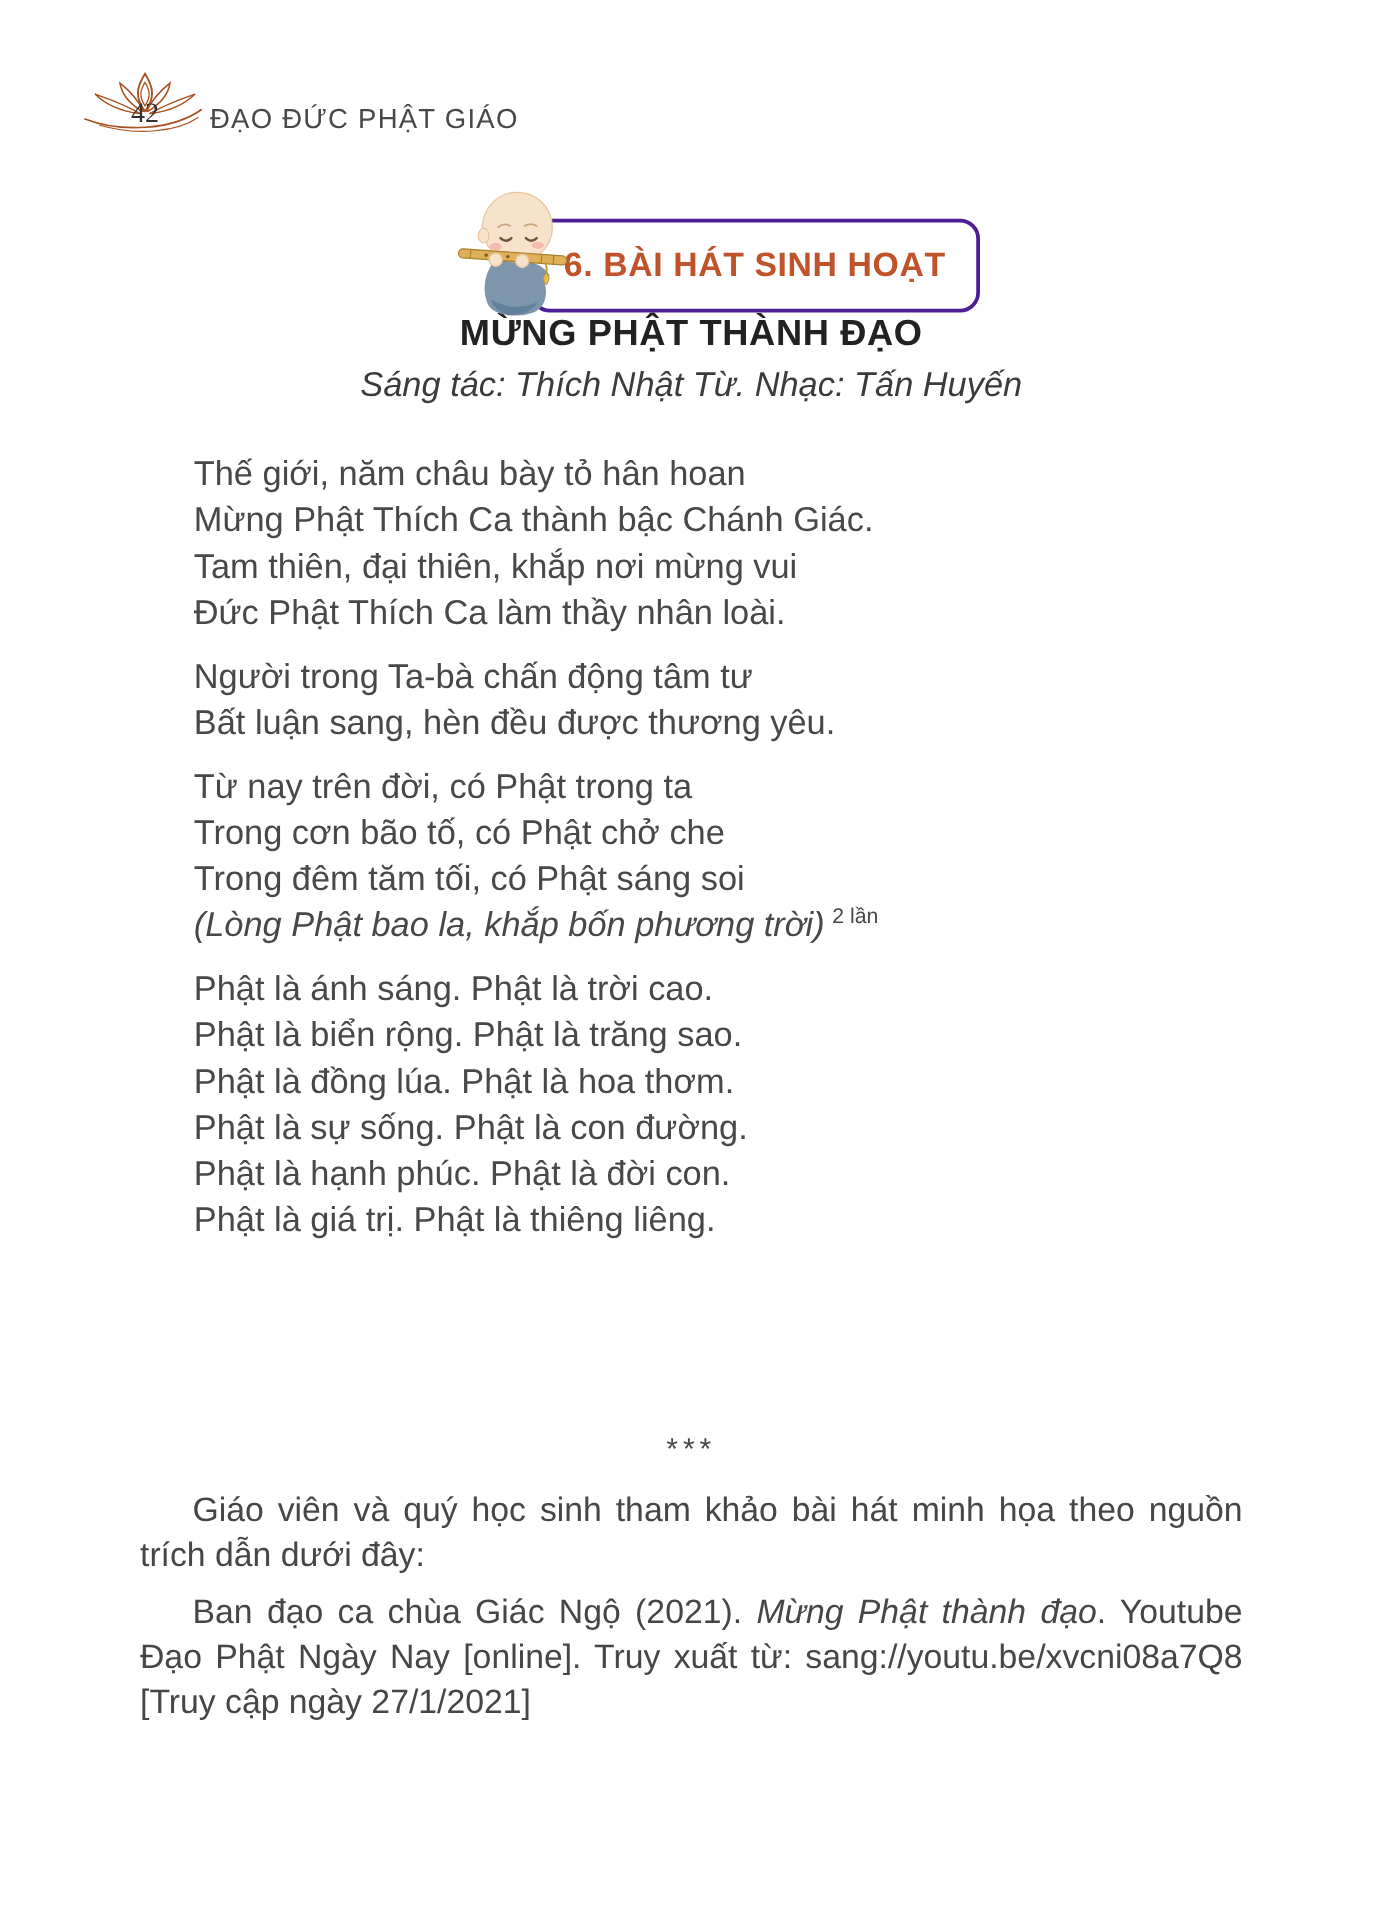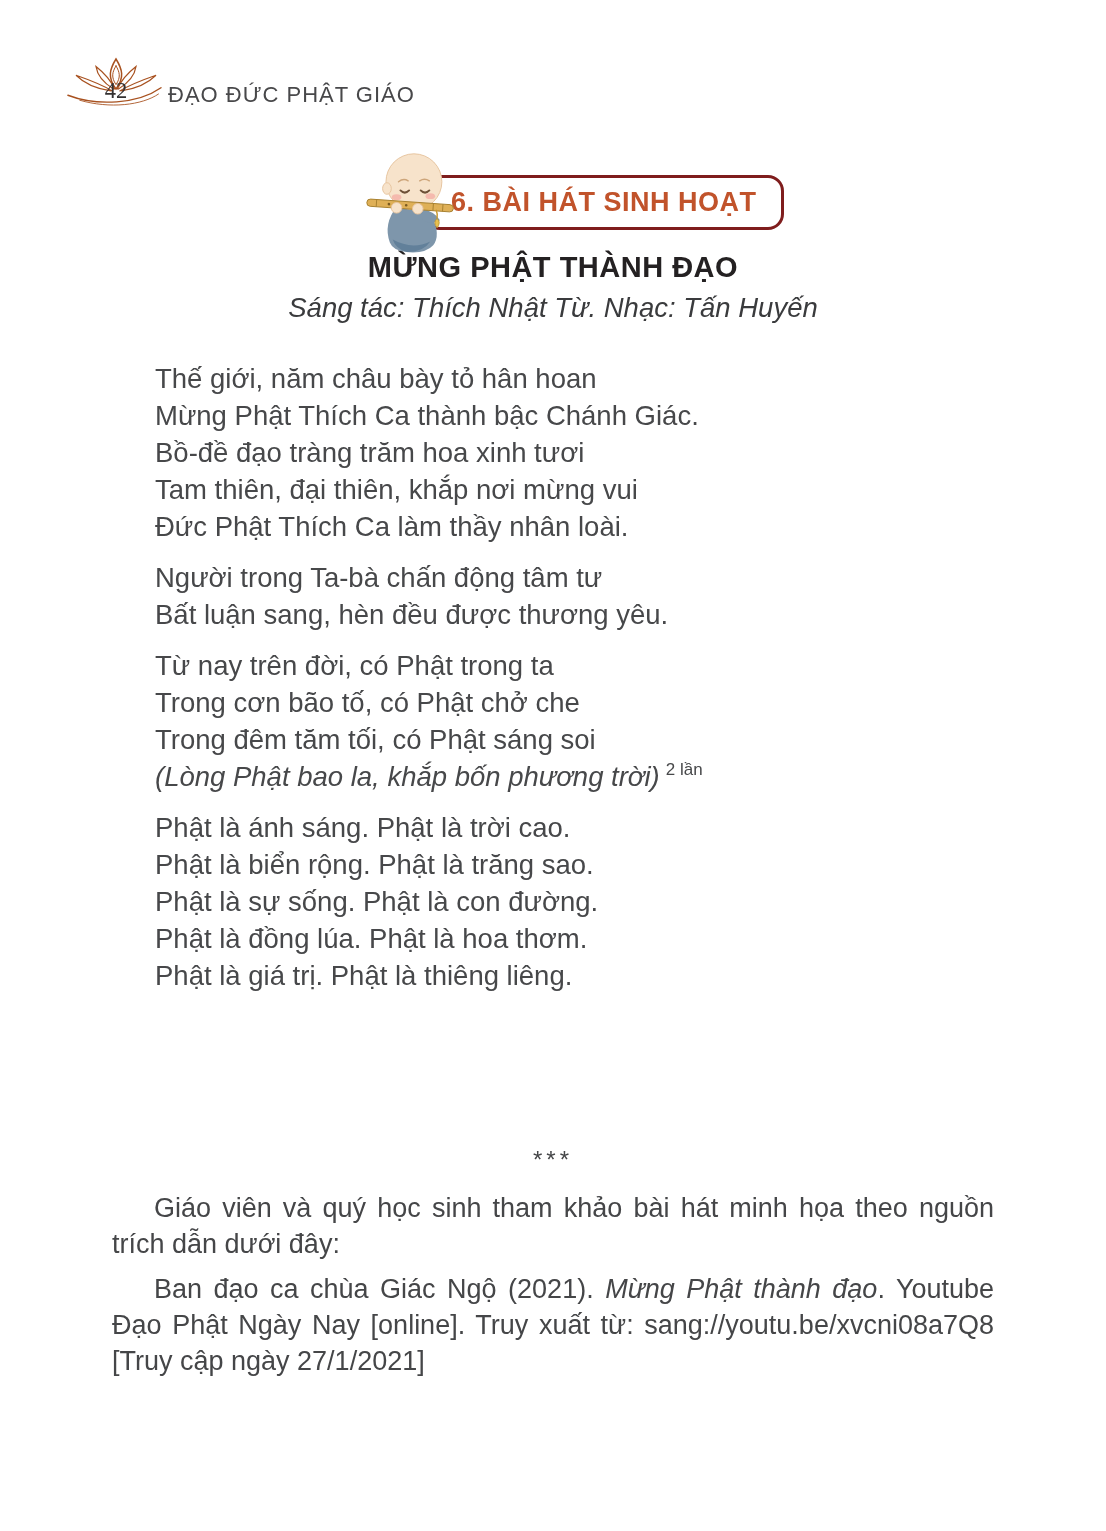--- a/index.html
+++ b/index.html
@@ -16,27 +16,27 @@
   
   .header-title {
     left:168px; top:82px;
     font-size:22px; letter-spacing:1px;
     color:#48484a;
   }
 
   
   .badge {
     left:424px; top:175px;
-    border:3px solid #7f1d1d;
+    border:3px solid #4c1d95;
     border-radius:16px;
     background:#ffffff;
     color:#c1532b;
     font-size:27px; font-weight:bold;
     letter-spacing:0.5px;
-    padding:9px 24px;
+    padding:19px 24px;
     z-index:1;
   }
   .monk { left:362px; top:149px; z-index:2; }
 
   
   .song-title {
     left:0; top:251px; width:1106px;
     text-align:center;
     font-size:29px; font-weight:bold;
     color:#242122; letter-spacing:0.5px;
@@ -140,42 +140,42 @@
 </svg>
 
 <div class="abs song-title">MỪNG PHẬT THÀNH ĐẠO</div>
 <div class="abs song-credits">Sáng tác: Thích Nhật Từ. Nhạc: Tấn Huyến</div>
 
 <div class="abs lyrics">
 
   <div class="stanza">
     <div class="lyric-line">Thế giới, năm châu bày tỏ hân hoan</div>
     <div class="lyric-line">Mừng Phật Thích Ca thành bậc Chánh Giác.</div>
-    <div class="lyric-line">Bồ-đề đạo tràng trăm hoa xinh tươi</div>
     <div class="lyric-line">Tam thiên, đại thiên, khắp nơi mừng vui</div>
     <div class="lyric-line">Đức Phật Thích Ca làm thầy nhân loài.</div>
   </div>
 
   <div class="stanza">
     <div class="lyric-line">Người trong Ta-bà chấn động tâm tư</div>
     <div class="lyric-line">Bất luận sang, hèn đều được thương yêu.</div>
   </div>
 
   <div class="stanza">
     <div class="lyric-line">Từ nay trên đời, có Phật trong ta</div>
     <div class="lyric-line">Trong cơn bão tố, có Phật chở che</div>
     <div class="lyric-line">Trong đêm tăm tối, có Phật sáng soi</div>
     <div class="lyric-line"><i>(Lòng Phật bao la, khắp bốn phương trời)</i><sup>2 lần</sup></div>
   </div>
 
   <div class="stanza">
     <div class="lyric-line">Phật là ánh sáng. Phật là trời cao.</div>
     <div class="lyric-line">Phật là biển rộng. Phật là trăng sao.</div>
+    <div class="lyric-line">Phật là đồng lúa. Phật là hoa thơm.</div>
     <div class="lyric-line">Phật là sự sống. Phật là con đường.</div>
-    <div class="lyric-line">Phật là đồng lúa. Phật là hoa thơm.</div>
+    <div class="lyric-line">Phật là hạnh phúc. Phật là đời con.</div>
     <div class="lyric-line">Phật là giá trị. Phật là thiêng liêng.</div>
   </div>
 
 </div>
 
 <div class="abs separator">***</div>
 
 <div class="abs notes">
   <p>Giáo viên và quý học sinh tham khảo bài hát minh họa theo nguồn trích dẫn dưới đây:</p>
   <p><span>Ban đạo ca chùa Giác Ngộ (2021). </span><i>Mừng Phật thành đạo</i><span>. Youtube Đạo Phật Ngày Nay [online]. Truy xuất từ: </span><span>sang://youtu.be/xvcni08a7Q8</span><span> [Truy cập ngày 27/1/2021]</span></p>

